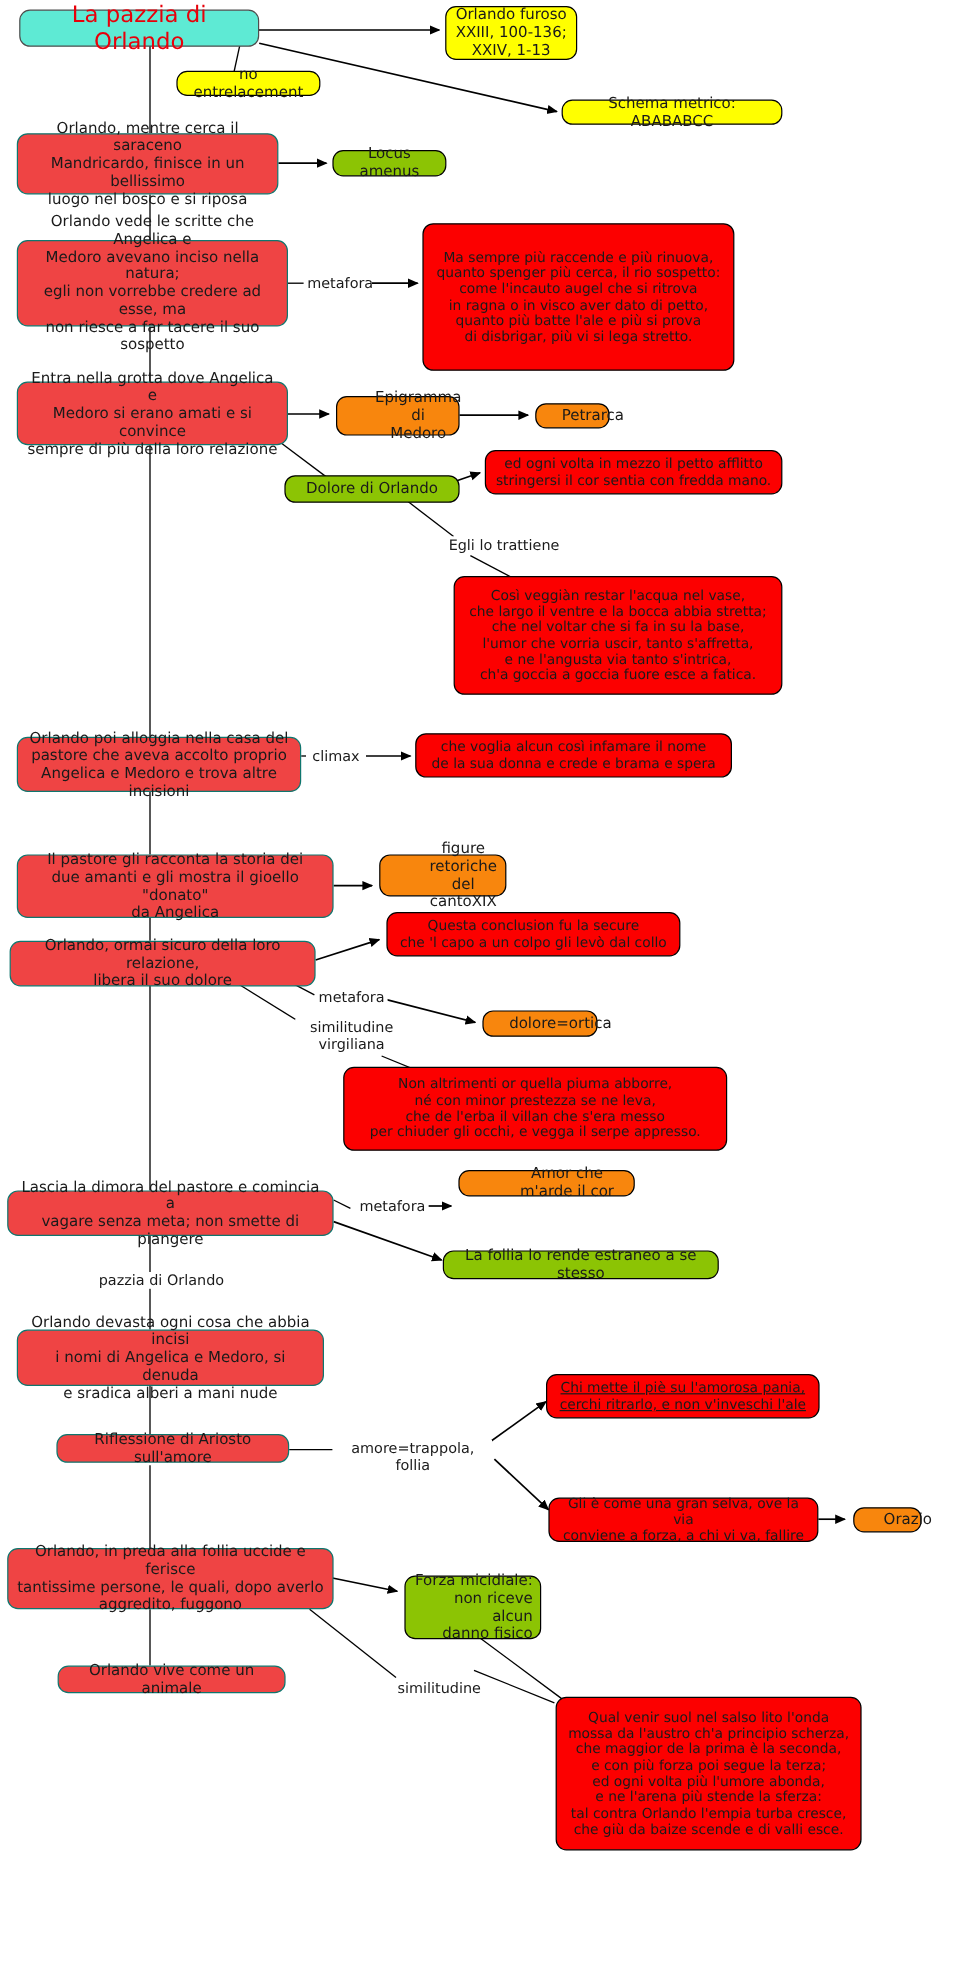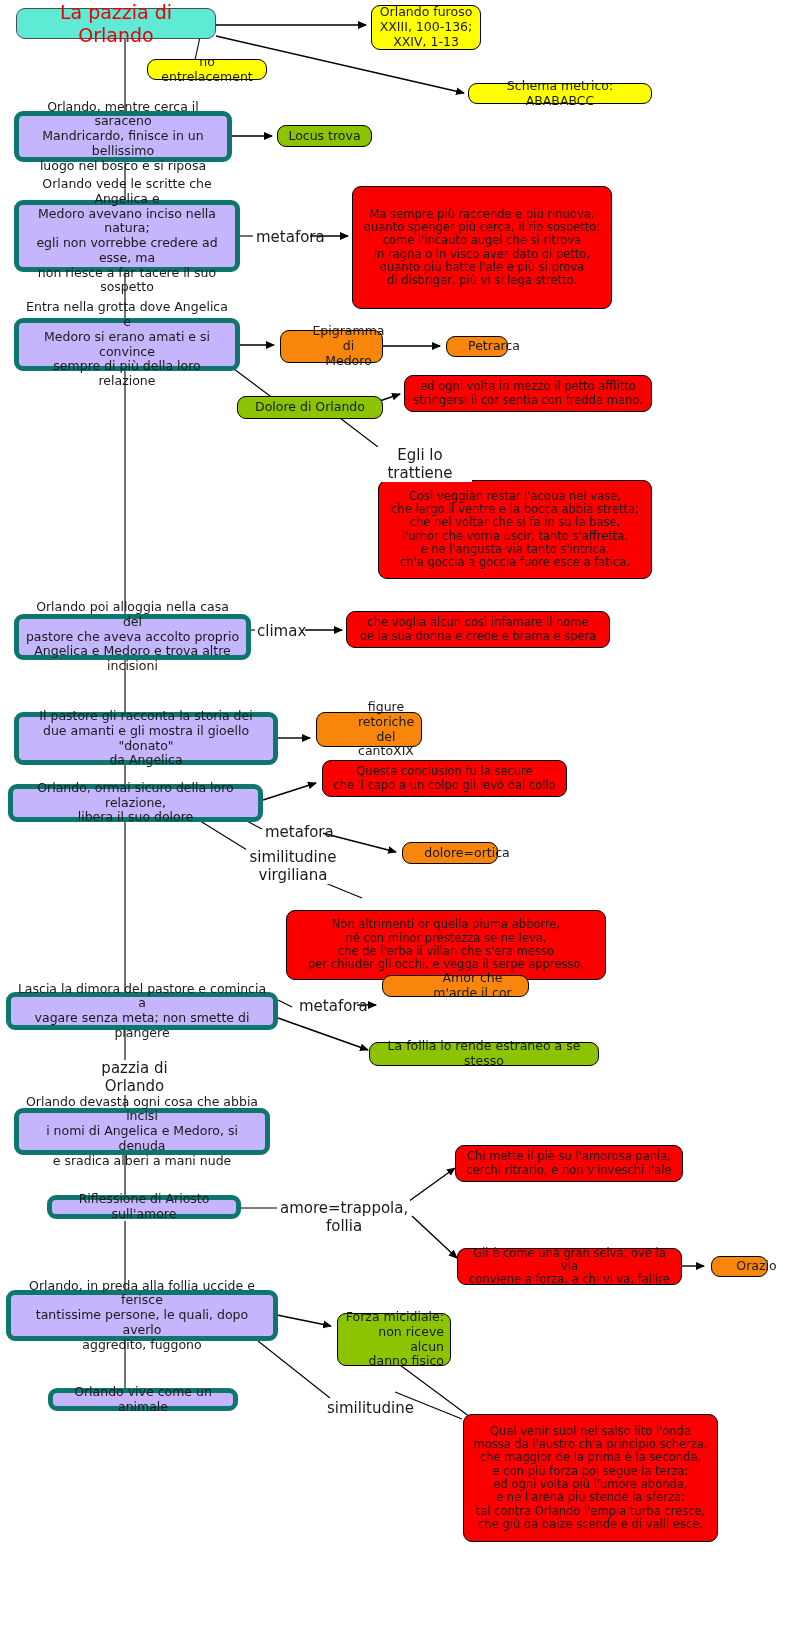--- a/index.html
+++ b/index.html
@@ -29,22 +29,22 @@
     text-align:center;
     border:1px solid #000000;
     border-radius:9px;
     line-height:1.18;
     white-space:pre-line;
     padding:3px 6px;
     z-index:3;
   }
   
   .n-main{
-    background:#c4b5fd;
-    border:5px solid #0f766e;
+    background:#ef4444;
+    border:1px solid #0f766e;
     color:#1a1a1a;
     font-size:12.5px;
   }
   .n-title{
     background:#5eead4;
     border:1px solid #4d4d4d;
     color:#e8000a;
     font-size:19px;
   }
   
@@ -72,21 +72,21 @@
   
   .n-red{
     background:#fc0000;
     border:1px solid #000000;
     color:#1a1a1a;
     font-size:11.5px;
     line-height:1.16;
   }
   .elabel{
     position:absolute;
-    font-size:15px;
+    font-size:12px;
     color:#1a1a1a;
     white-space:pre-line;
     text-align:center;
     line-height:1.18;
     background:#ffffff;
     z-index:4;
     padding:0 2px;
   }
 </style>
 </head>
@@ -179,21 +179,21 @@
 XXIV, 1-13</div>
 
   <div class="node n-yellow" style="left:147px;top:59px;width:120px;height:21px;">no entrelacement</div>
 
   <div class="node n-yellow" style="left:468px;top:83px;width:184px;height:21px;">Schema metrico: ABABABCC</div>
 
   <div class="node n-main" style="left:14px;top:111px;width:218px;height:51px;">Orlando, mentre cerca il saraceno
 Mandricardo, finisce in un bellissimo
 luogo nel bosco e si riposa</div>
 
-  <div class="node n-green" style="left:277px;top:125px;width:95px;height:22px;">Locus trova</div>
+  <div class="node n-green" style="left:277px;top:125px;width:95px;height:22px;">Locus amenus</div>
 
   <div class="node n-main" style="left:14px;top:200px;width:226px;height:72px;">Orlando vede le scritte che Angelica e
 Medoro avevano inciso nella natura;
 egli non vorrebbe credere ad esse, ma
 non riesce a far tacere il suo sospetto</div>
 
   <div class="elabel" style="left:254px;top:229px;width:52px;">metafora</div>
 
   <div class="node n-red" style="left:352px;top:186px;width:260px;height:123px;">Ma sempre più raccende e più rinuova,
 quanto spenger più cerca, il rio sospetto:
@@ -247,21 +247,21 @@
   <div class="node n-red" style="left:322px;top:760px;width:245px;height:37px;">Questa conclusion fu la secure
 che 'l capo a un colpo gli levò dal collo</div>
 
   <div class="elabel" style="left:263px;top:824px;width:56px;">metafora</div>
 
   <div class="node n-orange" style="left:402px;top:842px;width:96px;height:22px;">dolore=ortica</div>
 
   <div class="elabel" style="left:246px;top:849px;width:90px;">similitudine
 virgiliana</div>
 
-  <div class="node n-red" style="left:286px;top:910px;width:320px;height:70px;">Non altrimenti or quella piuma abborre,
+  <div class="node n-red" style="left:286px;top:889px;width:320px;height:70px;">Non altrimenti or quella piuma abborre,
 né con minor prestezza se ne leva,
 che de l'erba il villan che s'era messo
 per chiuder gli occhi, e vegga il serpe appresso.</div>
 
   <div class="node n-main" style="left:6px;top:992px;width:272px;height:38px;">Lascia la dimora del pastore e comincia a
 vagare senza meta; non smette di piangere</div>
 
   <div class="elabel" style="left:297px;top:998px;width:56px;">metafora</div>
 
   <div class="node n-orange" style="left:382px;top:975px;width:147px;height:22px;">Amor che m'arde il cor</div>
@@ -271,21 +271,21 @@
   <div class="elabel" style="left:80px;top:1060px;width:105px;">pazzia di Orlando</div>
 
   <div class="node n-main" style="left:14px;top:1108px;width:256px;height:47px;">Orlando  devasta ogni cosa che abbia incisi
 i nomi di Angelica e Medoro, si denuda
 e sradica alberi a mani nude</div>
 
   <div class="node n-main" style="left:47px;top:1195px;width:194px;height:24px;">Riflessione di Ariosto sull'amore</div>
 
   <div class="elabel" style="left:278px;top:1200px;width:128px;">amore=trappola, follia</div>
 
-  <div class="node n-red" style="left:455px;top:1145px;width:228px;height:37px;">Chi mette il piè su l'amorosa pania,
+  <div class="node n-red" style="left:455px;top:1145px;width:228px;height:37px;text-decoration:underline;">Chi mette il piè su l'amorosa pania,
 cerchi ritrarlo, e non v'inveschi l'ale</div>
 
   <div class="node n-red" style="left:457px;top:1248px;width:225px;height:37px;">Gli è come una gran selva, ove la via
 conviene a forza, a chi vi va, fallire</div>
 
   <div class="node n-orange" style="left:711px;top:1256px;width:57px;height:21px;">Orazio</div>
 
   <div class="node n-main" style="left:6px;top:1290px;width:272px;height:51px;">Orlando, in preda alla follia uccide e ferisce
 tantissime persone, le quali, dopo averlo
 aggredito, fuggono</div>

